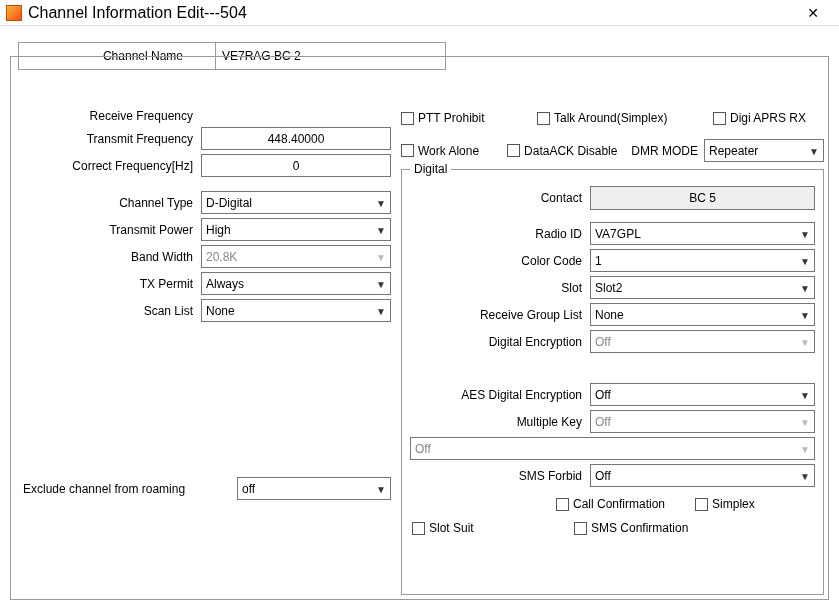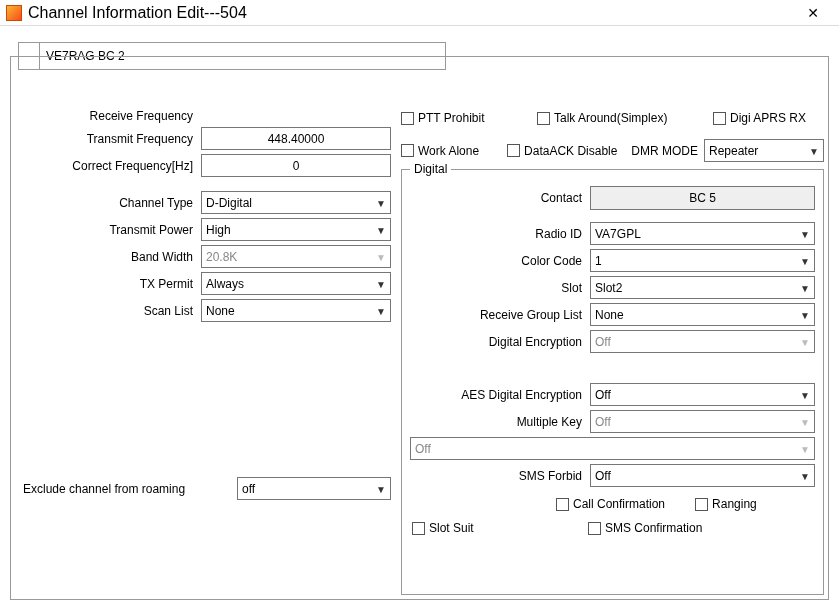--- a/index.html
+++ b/index.html
@@ -160,21 +160,21 @@
   }
   .spacer { height: 26px; }
   .chk-row-bottom {
     display:flex;
     gap: 30px;
     margin-top: 10px;
     padding-left: 146px;
   }
   .chk-row-bottom2 {
     display:flex;
-    gap: 36px;
+    gap: 22px;
     margin-top: 10px;
     padding-left: 2px;
     align-items: flex-end;
   }
 
   .exclude {
     position:absolute;
     top: 420px;
     left: 0;
     width: 386px;
@@ -192,20 +192,21 @@
   <div class="app-icon"></div>
   <div class="title-text">Channel Information Edit---504</div>
   <div class="close-btn">
     <span>✕</span>
   </div>
 </div>
 
 <div class="client">
 
   <div class="namebox">
+    <div class="lbl">Channel Name</div>
     <div class="val">
       <span>VE7RAG BC 2</span>
     </div>
   </div>
 
   <div class="main-frame">
 
     <div class="left-col">
       <div class="row">
         <div class="lbl-left">Receive Frequency</div>
@@ -377,21 +378,21 @@
             </div>
         </div>
 
         <div class="chk-row-bottom">
           <div class="chk-item">
               <span class="chk"></span>
               <span class="nowrap">Call Confirmation</span>
             </div>
           <div class="chk-item">
               <span class="chk"></span>
-              <span class="nowrap">Ranging</span>
+              <span class="nowrap">Simplex</span>
             </div>
         </div>
         <div class="chk-row-bottom2">
           <div class="chk-item" style="width:140px">
               <span class="chk"></span>
               <span class="nowrap">Slot Suit</span>
             </div>
           <div class="chk-item">
               <span class="chk"></span>
               <span class="nowrap">SMS Confirmation</span>

